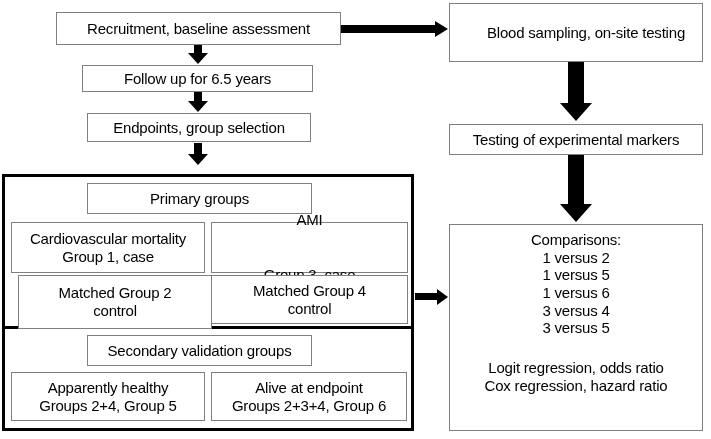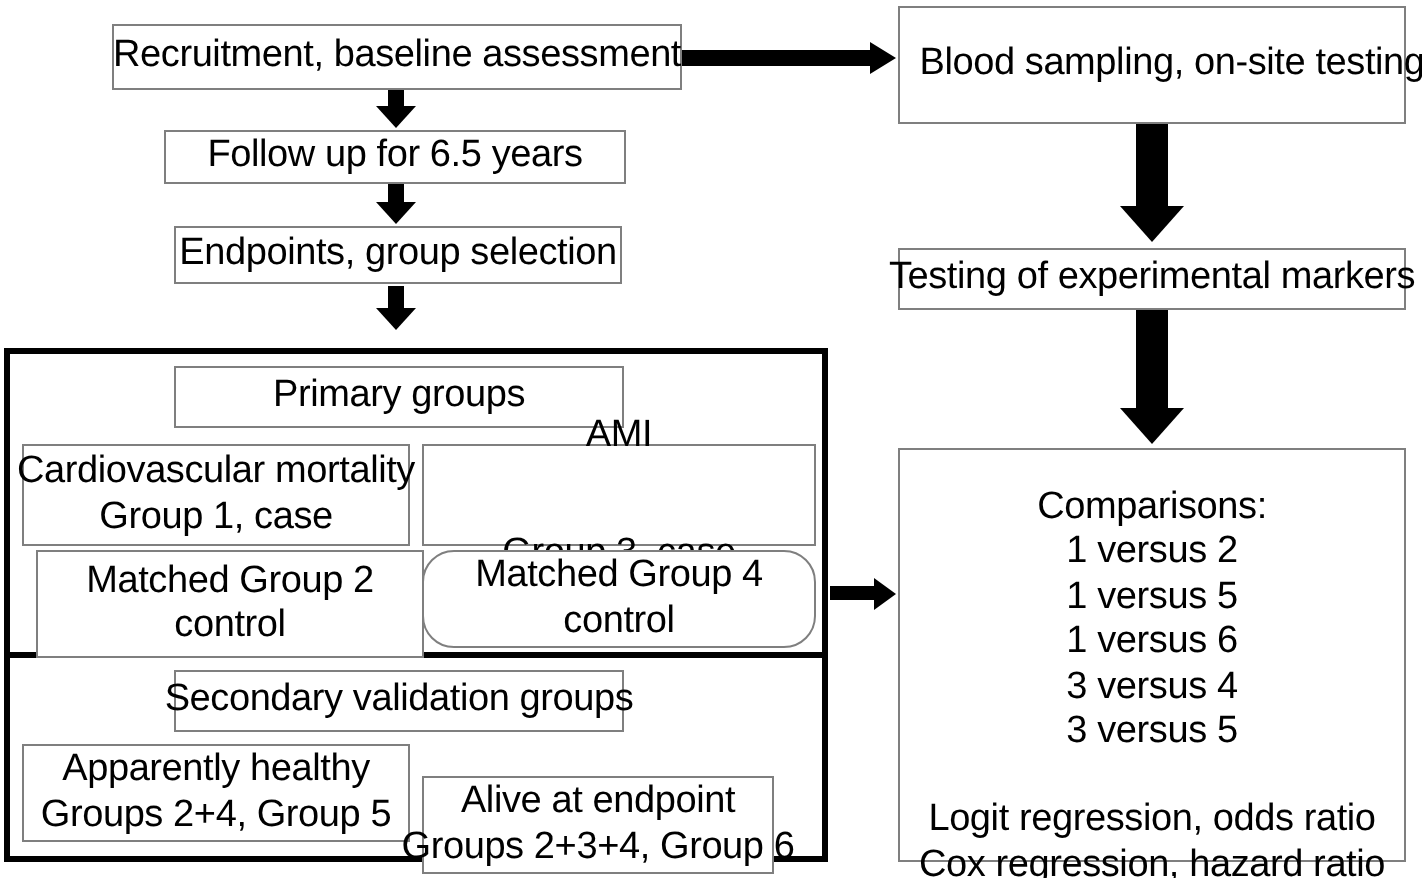--- a/index.html
+++ b/index.html
@@ -19,21 +19,21 @@
     position: absolute;
     box-sizing: border-box;
     border: 1px solid #7f7f7f;
     background: #ffffff;
     display: flex;
     flex-direction: column;
     align-items: center;
     justify-content: center;
     text-align: center;
     color: #000000;
-    font-size: 19px;
+    font-size: 15px;
     line-height: 1.18;
     letter-spacing: -0.2px;
   }
   .box .line {
     display: block;
     white-space: nowrap;
   }
   .container-thick {
     position: absolute;
     box-sizing: border-box;
@@ -130,35 +130,35 @@
   <div class="box" style="left:211px; top:222px; width:197px; height:51px;gap:37px;">
     <span class="line">AMI</span>
     <span class="line">Group 3, case</span>
   </div>
 
   <div class="box" style="left:18px; top:275px; width:194px; height:54px;">
     <span class="line">Matched Group 2</span>
     <span class="line">control</span>
   </div>
 
-  <div class="box" style="left:211px; top:275px; width:197px; height:49px;border-radius:16px;">
+  <div class="box" style="left:211px; top:275px; width:197px; height:49px;">
     <span class="line">Matched Group 4</span>
     <span class="line">control</span>
   </div>
 
   <div class="box" style="left:87px; top:335px; width:225px; height:31px;">
     <span class="line">Secondary validation groups</span>
   </div>
 
   <div class="box" style="left:11px; top:372px; width:194px; height:49px;">
     <span class="line">Apparently healthy</span>
     <span class="line">Groups 2+4, Group 5</span>
   </div>
 
-  <div class="box" style="left:211px; top:388px; width:176px; height:49px;">
+  <div class="box" style="left:211px; top:372px; width:196px; height:49px;">
     <span class="line">Alive at endpoint</span>
     <span class="line">Groups 2+3+4, Group 6</span>
   </div>
 
   <div class="arrow-right" style="position:absolute; left:415px; top:289px; width:36px; height:16px;">
     <div class="ar-shaft" style="left:0px; top:4px; width:24px; height:7px;"></div>
     <div class="ar-head" style="left:22px; top:0px;"></div>
   </div>
 
   <div class="box" style="left:449px; top:3px; width:254px; height:59px;padding-left:20px;">
@@ -172,21 +172,21 @@
 
   <div class="box" style="left:449px; top:124px; width:254px; height:31px;">
     <span class="line">Testing of experimental markers</span>
   </div>
 
   <div style="position:absolute; left:560px; top:155px; width:32px; height:68px;">
     <div class="adt-shaft" style="left:8px; top:0px; width:16px; height:50px;"></div>
     <div class="adk-head" style="left:0px; top:49px;"></div>
   </div>
 
-  <div class="box" style="left:449px; top:224px; width:254px; height:207px; justify-content:flex-start; padding-top:18px;">
+  <div class="box" style="left:449px; top:224px; width:254px; height:207px; justify-content:flex-start; padding-top:6px;">
     <span class="line">Comparisons:</span>
     <span class="line">1 versus 2</span>
     <span class="line">1 versus 5</span>
     <span class="line">1 versus 6</span>
     <span class="line">3 versus 4</span>
     <span class="line">3 versus 5</span>
     <span class="line" style="height:22px;">&nbsp;</span>
     <span class="line">Logit regression, odds ratio</span>
     <span class="line">Cox regression, hazard ratio</span>
   </div>

